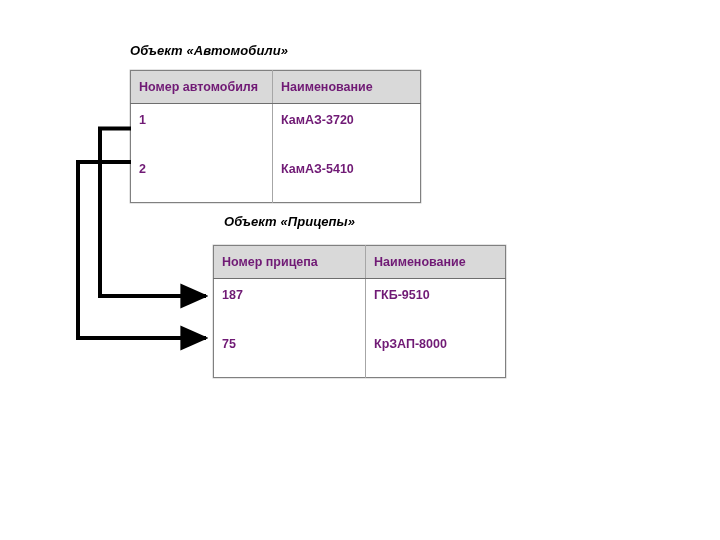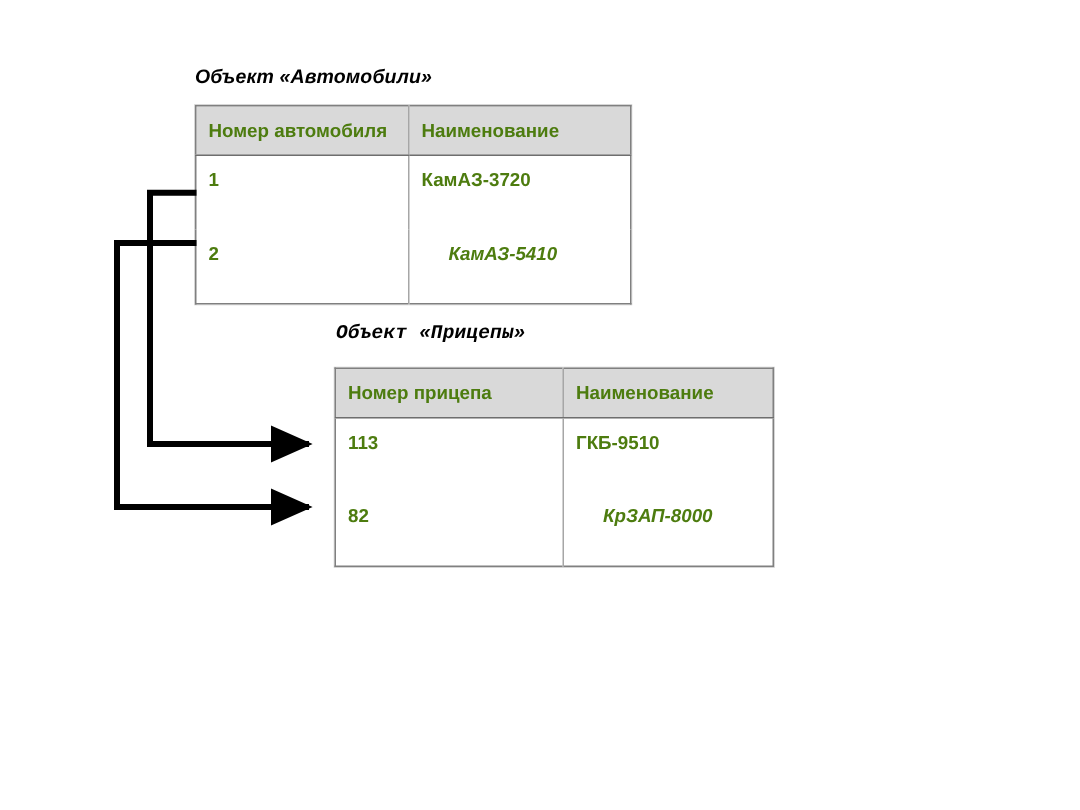--- a/index.html
+++ b/index.html
@@ -23,37 +23,37 @@
     position: absolute;
     font-weight: bold;
     font-style: italic;
     font-size: 13px;
     line-height: 15px;
     color: #000000;
     white-space: nowrap;
     letter-spacing: 0.1px;
   }
   #caption-vehicles { left: 130px; top: 43px; }
-  #caption-trailers { left: 224px; top: 214px; font-family: Liberation Mono, monospace; }
+  #caption-trailers { left: 224px; top: 214px; }
 
   
   .data-table {
     position: absolute;
     border-collapse: collapse;
     table-layout: fixed;
     background: #ffffff;
     border: 1px solid #808080;
     box-shadow: 0 0 0 0.5px #c9c9c9;
   }
   .data-table th,
   .data-table td {
     text-align: left;
     vertical-align: top;
     font-size: 12.5px;
-    color: #4d7c0f;
+    color: #701a75;
     font-weight: bold;
     padding: 0;
   }
   .data-table thead th {
     background: #d9d9d9;
     border-bottom: 1px solid #6e6e6e;
     height: 32px;
     padding: 0 0 0 8px;
     line-height: 32px;
     white-space: nowrap;
@@ -61,31 +61,30 @@
   .data-table thead th.col-divider,
   .data-table tbody td.col-divider {
     border-left: 1px solid #a6a6a6;
   }
   .data-table tbody td {
     height: 40px;
     padding: 9px 0 0 8px;
     background: #ffffff;
   }
   .data-table tbody td.indented {
-    padding-left: 26px;
-    font-style: italic;
+    padding-left: 8px;
   }
 
   
   #table-vehicles { left: 130px; top: 70px; width: 290px; }
   #table-vehicles .c1 { width: 142px; }
   #table-vehicles .c2 { width: 148px; }
 
   
-  #table-trailers { left: 223px; top: 245px; width: 292px; }
+  #table-trailers { left: 213px; top: 245px; width: 292px; }
   #table-trailers .c1 { width: 152px; }
   #table-trailers .c2 { width: 140px; }
 
   
   #connectors {
     position: absolute;
     left: 0;
     top: 0;
     width: 720px;
     height: 540px;
@@ -130,25 +129,25 @@
         <col class="c2">
     </colgroup>
     <thead>
       <tr>
         <th>Номер прицепа</th>
         <th class="col-divider">Наименование</th>
       </tr>
     </thead>
     <tbody>
       <tr>
-        <td>113</td>
+        <td>187</td>
         <td class="col-divider">ГКБ-9510</td>
       </tr>
       <tr>
-        <td>82</td>
+        <td>75</td>
         <td class="col-divider indented">КрЗАП-8000</td>
       </tr>
     </tbody>
   </table>
 
   <svg id="connectors" viewBox="0 0 720 540" width="720" height="540">
     <defs>
       <marker id="arrow-right" markerWidth="7" markerHeight="7" refX="6.4" refY="3.5" orient="auto" markerUnits="strokeWidth">
         <path d="M0,0.4 L7,3.5 L0,6.6 z" fill="#000000"></path>
       </marker>

